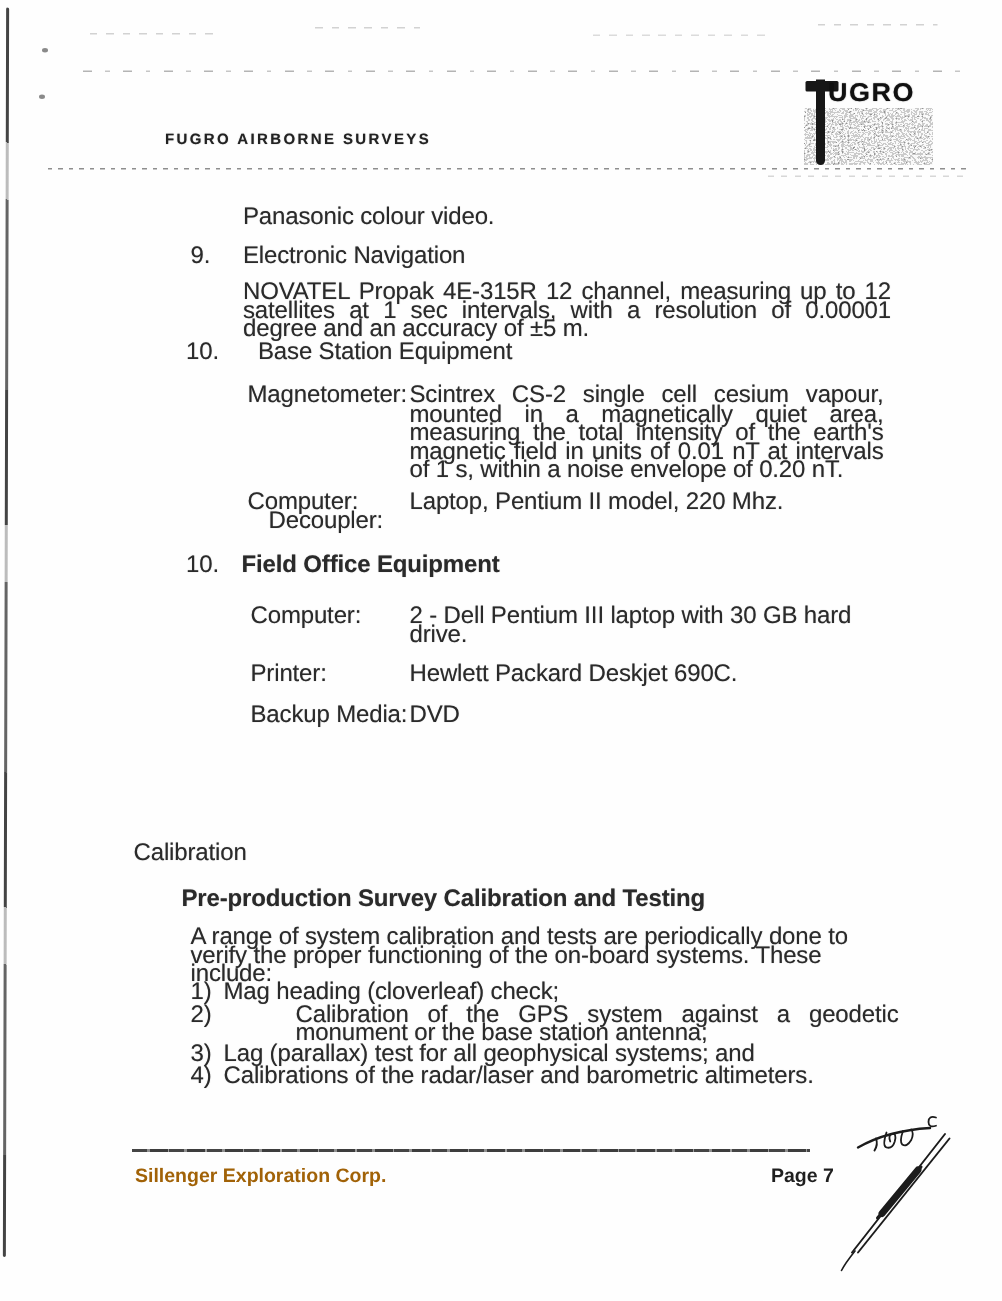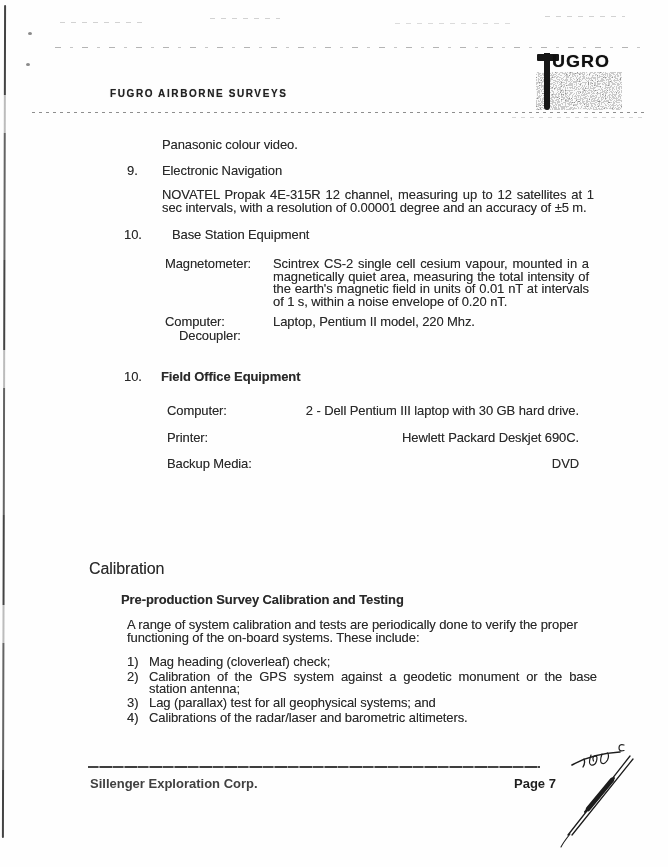--- a/index.html
+++ b/index.html
@@ -1,61 +1,61 @@
 <!DOCTYPE html>
 <html><head>
 <meta charset="utf-8">
 <style>
   html,body{margin:0;padding:0;background:#ffffff;}
   .page{
     position:relative;width:668px;height:867px;background:#fefefe;
     overflow:hidden;font-family:"Liberation Sans",sans-serif;color:#2a2a2a;
   }
   .abs{position:absolute;}
-  .t{font-size:13px;line-height:12.5px;color:#2a2a2a;letter-spacing:-0.1px;
+  .t{font-size:16px;line-height:12.5px;color:#2a2a2a;letter-spacing:-0.1px;
      text-shadow:0 0 0.6px rgba(42,42,42,0.45);}
   .b{font-weight:bold;}
   .just{text-align:justify;text-justify:inter-word;}
   
   .header-title{left:66px;top:88px;font-size:10px;font-weight:bold;letter-spacing:1.6px;color:#222;
                 text-shadow:0 0 0.7px rgba(30,30,30,0.5);margin-left:44px;}
   .topline{left:55px;top:47px;width:588px;height:1px;
            background:repeating-linear-gradient(90deg,#b4b4b4 0 6px,transparent 6px 15px,#c6c6c6 15px 18px,transparent 18px 27px);}
   .header-rule{left:32px;top:112px;width:616px;height:1px;
            background:repeating-linear-gradient(90deg,#8e8e8e 0 3px,transparent 3px 7px);}
   .underlogo-rule{left:512px;top:117px;width:130px;height:1px;opacity:.6;
            background:repeating-linear-gradient(90deg,#bdbdbd 0 4px,transparent 4px 9px);}
   .faintdash{height:1px;background:repeating-linear-gradient(90deg,#d2d2d2 0 5px,transparent 5px 11px);}
   
   .logo-f-bar{left:537px;top:54px;width:22px;height:7px;background:#171717;border-radius:1px;}
   .logo-f-stem{left:544px;top:53px;width:6px;height:57px;background:#171717;border-radius:0 0 3px 3px;}
   .logo-text{left:552px;top:52px;font-size:18px;font-weight:bold;letter-spacing:1px;color:#101010;
              transform:scaleY(.95);transform-origin:top left;
              text-shadow:0 0 0.8px rgba(0,0,0,0.6);}
   
-  .spec-row{display:flex;justify-content:space-between;}
+  .spec-row{display:flex;}
   .spec-label{flex:0 0 auto;}
   .base-table{left:165px;top:258px;width:424px;}
   .base-table .spec-label{width:108px;}
   .base-table .spec-value{width:316px;}
   .base-table .row-mag{margin-bottom:8px;}
   .base-table .row-comp{margin-bottom:1px;}
   .field-table{left:167px;top:405px;width:412px;}
   .field-table .spec-label{width:106px;}
   .field-table .spec-row{margin-bottom:14px;}
   
   .cal-list{left:127px;top:656px;width:472px;}
   .cal-item{display:flex;line-height:12px;margin-bottom:2.5px;}
   .cal-num{flex:0 0 22px;}
   .cal-text{flex:1 1 auto;}
-  .cal-item.wrap2 .cal-text{max-width:448px;}
+  .cal-item.wrap2 .cal-text{max-width:448px;margin-left:48px;}
   
   .footer-rule{left:88px;top:766px;width:452px;height:1.5px;
      background:repeating-linear-gradient(90deg,#454545 0 10px,#8f8f8f 10px 12px,#3d3d3d 12px 24px,#9c9c9c 24px 25px);}
-  .footer-company{left:90px;top:776px;font-size:13px;font-weight:bold;color:#404040;letter-spacing:0;}
+  .footer-company{left:90px;top:776px;font-size:13px;font-weight:bold;color:#a16207;letter-spacing:0;}
   .footer-page{left:514px;top:776px;font-size:13px;font-weight:bold;color:#1f1f1f;}
   
   .edge-line{left:3px;top:5px;width:2px;height:833px;border-radius:1px;transform:rotate(.15deg);
      background:repeating-linear-gradient(180deg,rgba(35,35,35,.85) 0 90px,rgba(35,35,35,.3) 90px 128px,rgba(35,35,35,.7) 128px 255px);}
   .speck{background:#8a8a8a;border-radius:50%;}
 </style>
 </head>
 <body>
 
 <div class="page">

